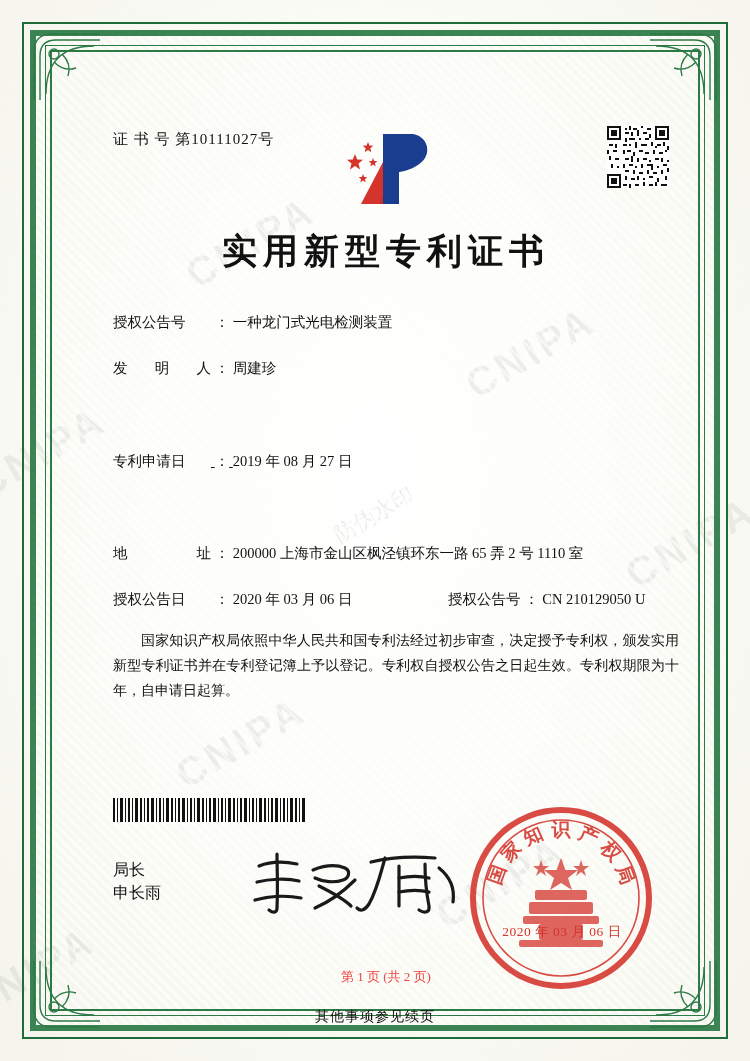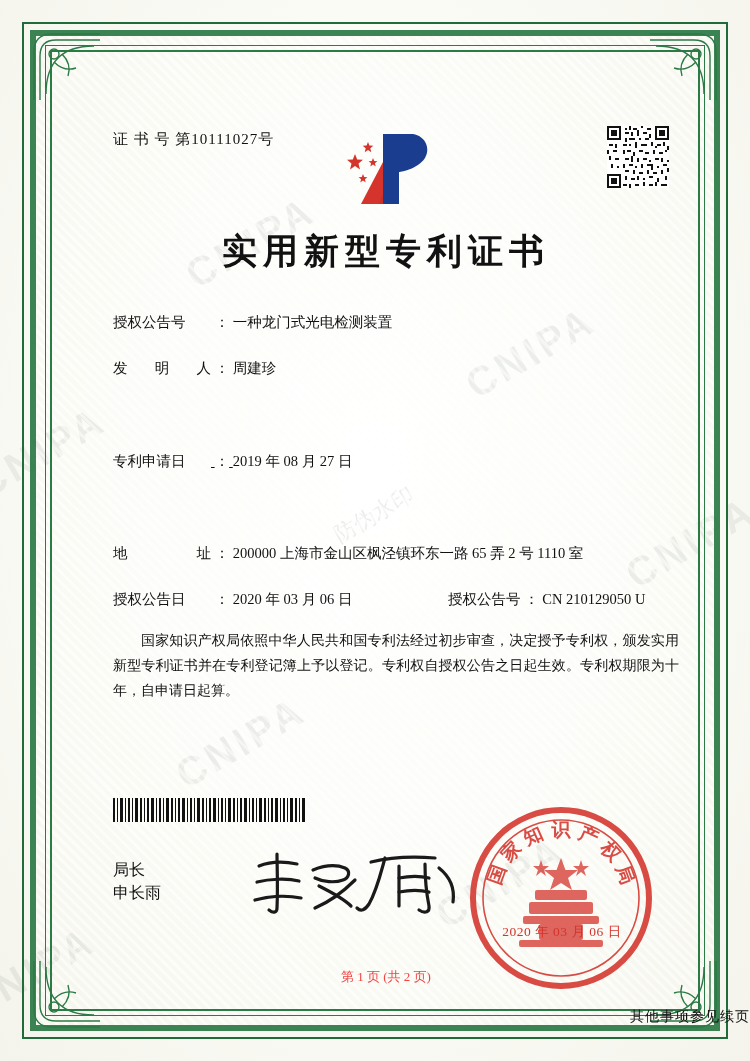--- a/index.html
+++ b/index.html
@@ -281,21 +281,21 @@
     font-size: 13px;
     color: #ef4444;
   }
 
   
   #footer-note {
     position: absolute;
     left: 0;
     right: 0;
     top: 1008px;
-    text-align: right;
+    text-align: center;
     font-size: 14px;
     color: #111;
     letter-spacing: 1px;
   }
 </style>
 </head>
 <body>
 
 <div id="page">
 

